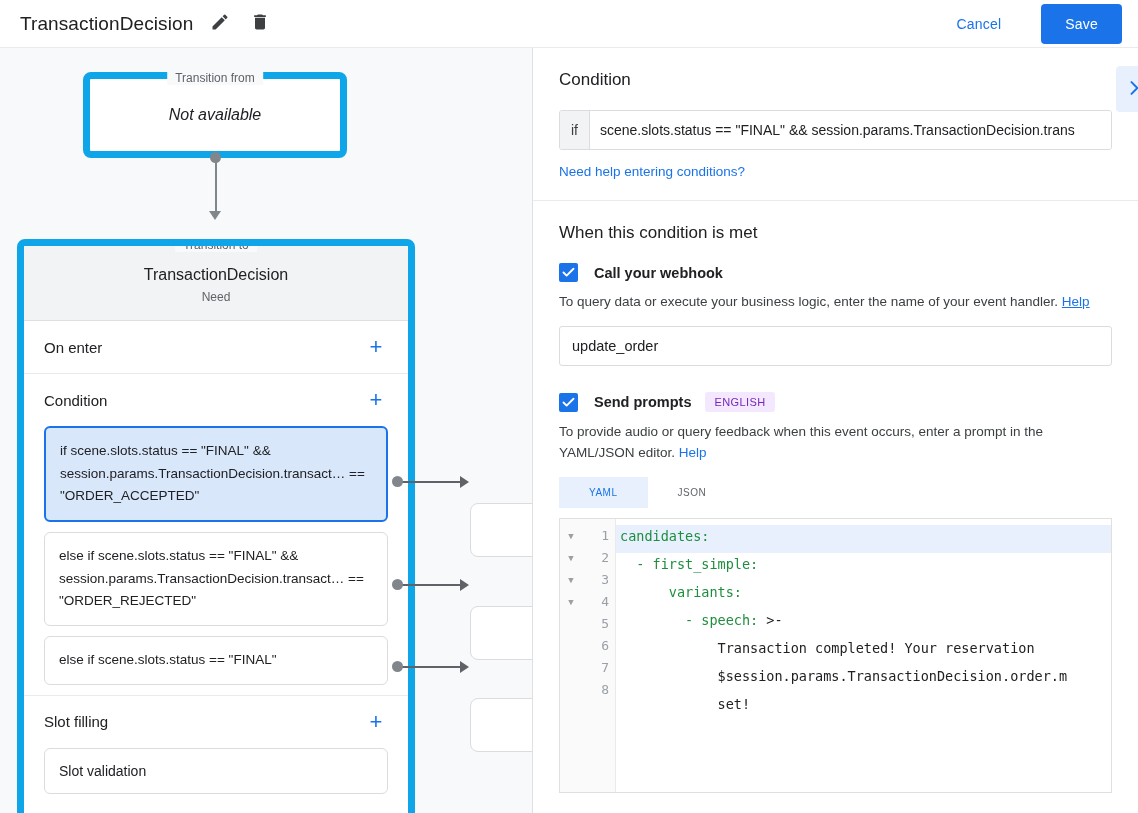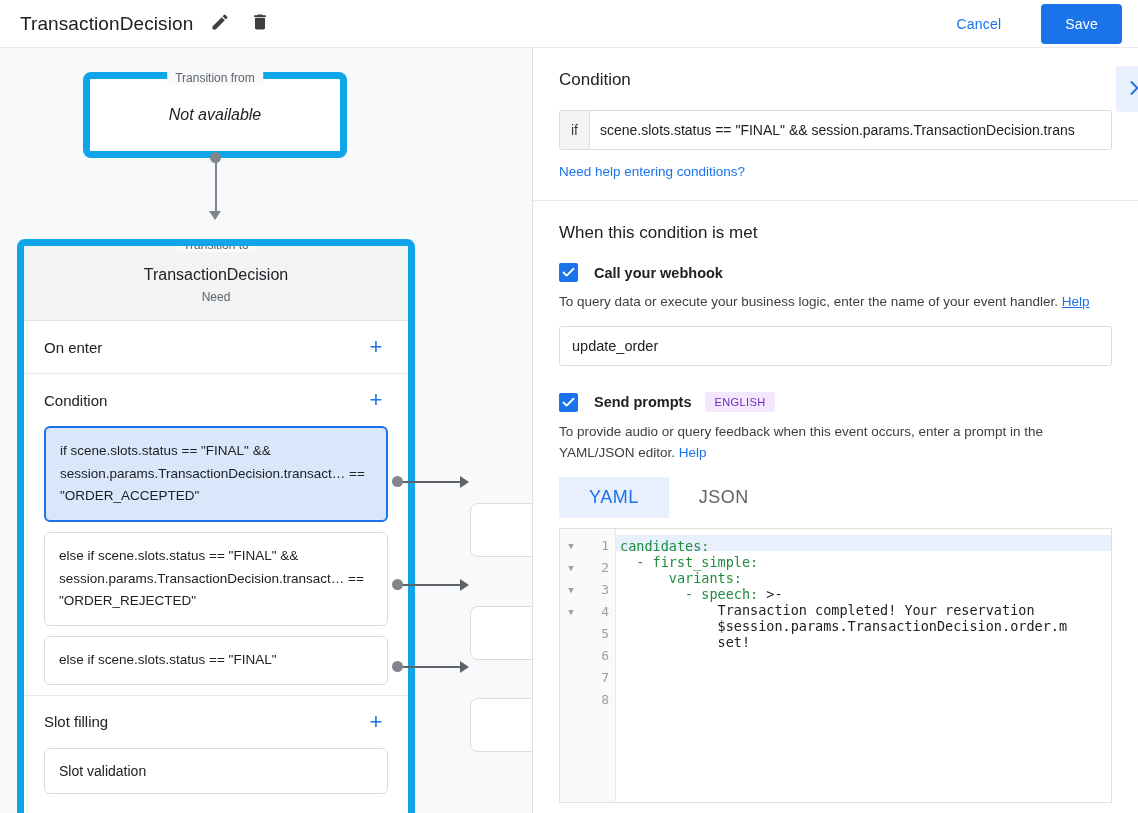--- a/index.html
+++ b/index.html
@@ -235,21 +235,21 @@
   .text-input {
     width: 100%; height: 40px;
     border: 1px solid #dadce0; border-radius: 3px;
     padding: 0 12px; font-size: 14.5px; color: #202124;
     font-family: "Liberation Sans", sans-serif;
     outline: none; background: #fff;
   }
 
   .tabs { display: flex; margin: 14px 0 10px 0; }
   .tab {
-    padding: 10px 30px; font-size: 18px; letter-spacing: .5px;
+    padding: 10px 30px; font-size: 10px; letter-spacing: .5px;
     cursor: pointer; border: none; background: none;
     font-family: "Liberation Sans", sans-serif;
     color: #5f6368;
   }
   .tab.active { background: #e8f0fe; color: #1a73e8; }
 
   
   .editor {
     border: 1px solid #e0e0e0;
     border-left: 1px solid #e0e0e0;
@@ -271,21 +271,21 @@
     padding: 6px 6px 0 0; text-align: right;
   }
   .gutter-num div {
     height: 22px; line-height: 22px; color: #9aa0a6; font-size: 13px;
     font-family: "DejaVu Sans Mono", monospace;
   }
   .code {
     flex: 1; padding-top: 6px; overflow: hidden; position: relative;
   }
   .code-line {
-    height: 16px; line-height: 22px; white-space: pre;
+    height: 28px; line-height: 22px; white-space: pre;
     padding-left: 4px; color: #202124;
   }
   .code-line.hl { background: #e8f0fe; }
   .k-key { color: #1e8e3e; }
   .k-plain { color: #202124; }
 </style>
 </head>
 <body>
 
 <div class="topbar">

